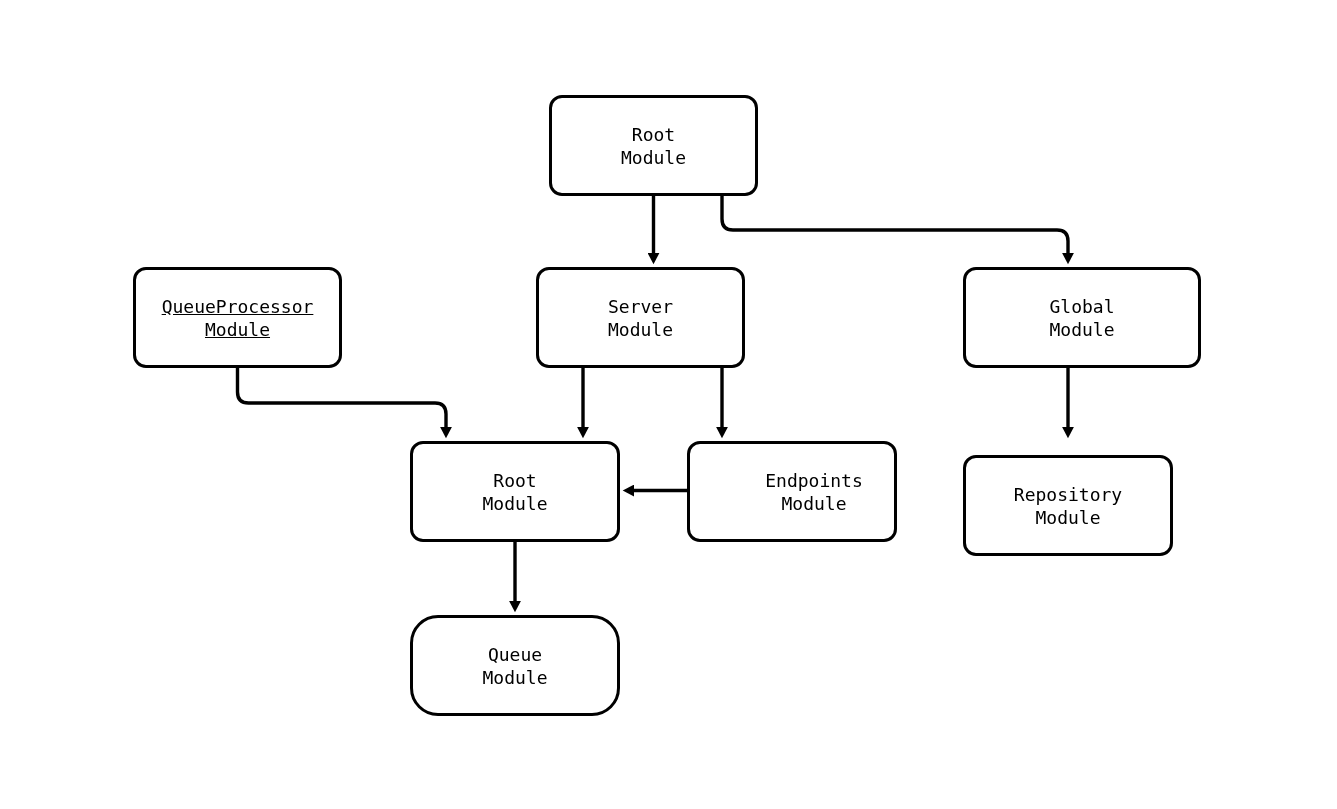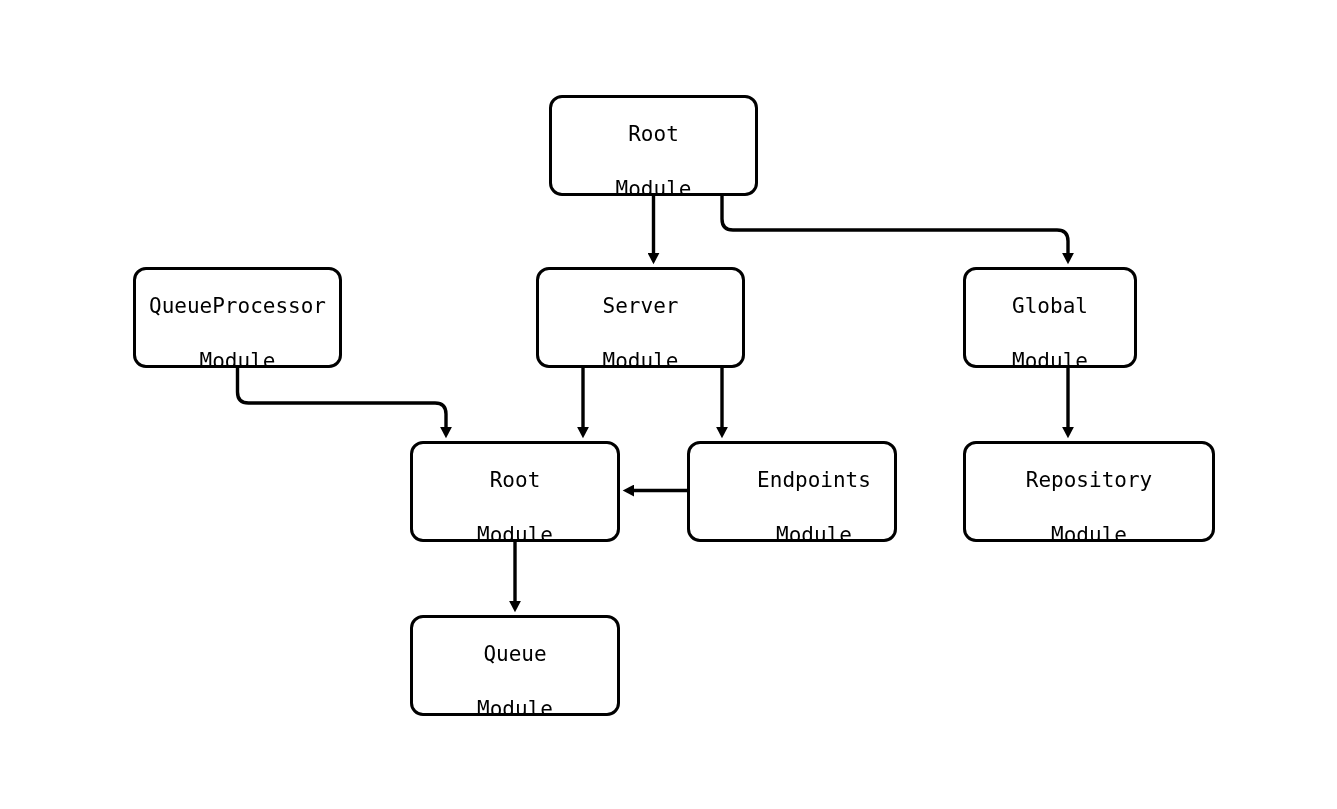--- a/index.html
+++ b/index.html
@@ -31,26 +31,25 @@
     border: 3.4px solid #000000;
     border-radius: 13px;
     display: flex;
     flex-direction: column;
     align-items: center;
     justify-content: center;
     z-index: 2;
   }
   .node-line {
     font-family: "DejaVu Sans Mono", "Liberation Mono", monospace;
-    font-size: 21px;
+    font-size: 18px;
     line-height: 23px;
     color: #000000;
     white-space: pre;
     letter-spacing: 0px;
-    margin-top: 32px;
   }
 </style>
 </head>
 <body>
 
 <div id="diagram-canvas">
 
   <svg id="edge-layer" viewBox="0 0 1337 809" width="1337" height="809" xmlns="http://www.w3.org/2000/svg">
     <defs>
       <marker id="arrowDown" markerWidth="14" markerHeight="12" refX="0.2" refY="6" orient="auto-start-reverse" markerUnits="userSpaceOnUse">
@@ -76,48 +75,48 @@
 
       <path d="M 515,542 L 515,601" marker-end="url(#arrowDown)"></path>
     </g>
   </svg>
 
   <div class="node" style="left:549px; top:95px; width:209px; height:101px;">
     <span class="node-line">Root</span>
     <span class="node-line">Module</span>
   </div>
 
-  <div class="node" style="left:133px; top:267px; width:209px; height:101px;">
+  <div class="node" style="left:133px; top:267px; width:209px; height:101px;text-decoration:underline;">
     <span class="node-line">QueueProcessor</span>
     <span class="node-line">Module</span>
   </div>
 
   <div class="node" style="left:536px; top:267px; width:209px; height:101px;">
     <span class="node-line">Server</span>
     <span class="node-line">Module</span>
   </div>
 
-  <div class="node" style="left:963px; top:267px; width:174px; height:101px;">
+  <div class="node" style="left:963px; top:267px; width:238px; height:101px;">
     <span class="node-line">Global</span>
     <span class="node-line">Module</span>
   </div>
 
   <div class="node" style="left:410px; top:441px; width:210px; height:101px;">
     <span class="node-line">Root</span>
     <span class="node-line">Module</span>
   </div>
 
   <div class="node" style="left:687px; top:441px; width:210px; height:101px;padding-left:44px;">
     <span class="node-line">Endpoints</span>
     <span class="node-line">Module</span>
   </div>
 
-  <div class="node" style="left:963px; top:441px; width:252px; height:101px;">
+  <div class="node" style="left:963px; top:455px; width:210px; height:101px;">
     <span class="node-line">Repository</span>
     <span class="node-line">Module</span>
   </div>
 
-  <div class="node" style="left:410px; top:615px; width:210px; height:101px;">
+  <div class="node" style="left:410px; top:615px; width:210px; height:101px;border-radius:28px;">
     <span class="node-line">Queue</span>
     <span class="node-line">Module</span>
   </div>
 
 </div>
 
 </body></html>

